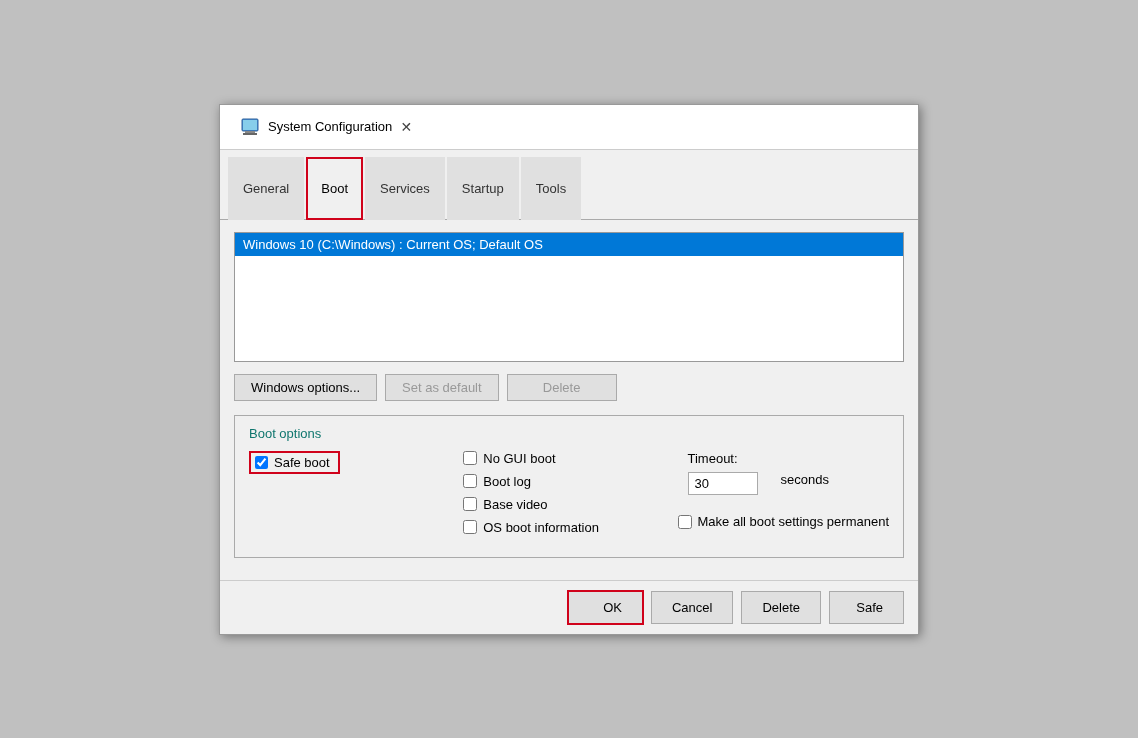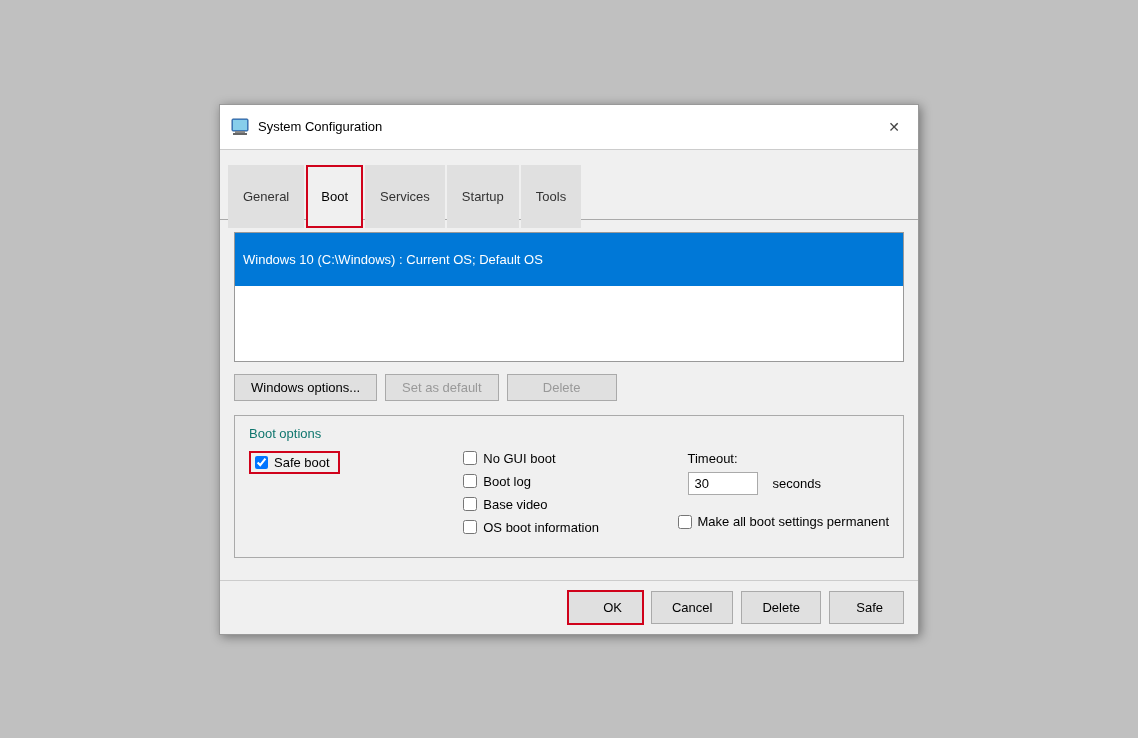--- a/index.html
+++ b/index.html
@@ -16,22 +16,22 @@
       background: #f0f0f0;
       border: 1px solid #999;
       box-shadow: 2px 2px 10px rgba(0,0,0,0.4);
       width: 700px;
       min-height: 480px;
     }
     .title-bar {
       background: #ffffff;
       display: flex;
       align-items: center;
-      justify-content: space-between;
-      padding: 8px 10px;
+      justify-content: flex-start;
+      padding: 8px 20px;
       border-bottom: 1px solid #ccc;
       user-select: none;
     }
     .title-bar-left {
       display: flex;
       align-items: center;
       gap: 8px;
     }
     .title-bar-icon {
       width: 20px;
@@ -67,21 +67,21 @@
     }
     .tab {
       padding: 23px 14px;
       cursor: pointer;
       border: 1px solid transparent;
       border-bottom: none;
       background: #e0e0e0;
       color: #333;
       margin-right: 2px;
       position: relative;
-      top: 9px;
+      top: 1px;
       font-size: 13px;
     }
     .tab.active {
       background: #f0f0f0;
       border: 1px solid #aaa;
       border-bottom: 1px solid #f0f0f0;
       color: #000;
       font-weight: normal;
       outline: 2px solid #d0021b;
       outline-offset: -2px;
@@ -93,21 +93,21 @@
     }
 
     .os-list-box {
       border: 1px solid #999;
       background: #fff;
       height: 130px;
       margin-bottom: 12px;
       overflow-y: auto;
     }
     .os-list-item {
-      padding: 19px 8px;
+      padding: 4px 8px;
       cursor: default;
       font-size: 13px;
     }
     .os-list-item.selected {
       background: #0078d7;
       color: #fff;
     }
 
     .button-row {
       display: flex;
@@ -177,22 +177,21 @@
       flex-direction: column;
       gap: 6px;
       padding-left: 10px;
     }
     .timeout-label {
       font-size: 13px;
       font-weight: normal;
     }
     .timeout-row {
       display: flex;
-      align-items: center;
-      gap: 15px;
+      gap: 23px;
     }
     .timeout-input {
       width: 70px;
       padding: 3px 6px;
       border: 1px solid #aaa;
       font-size: 13px;
       background: #fff;
     }
     .timeout-seconds {
       font-size: 13px;

